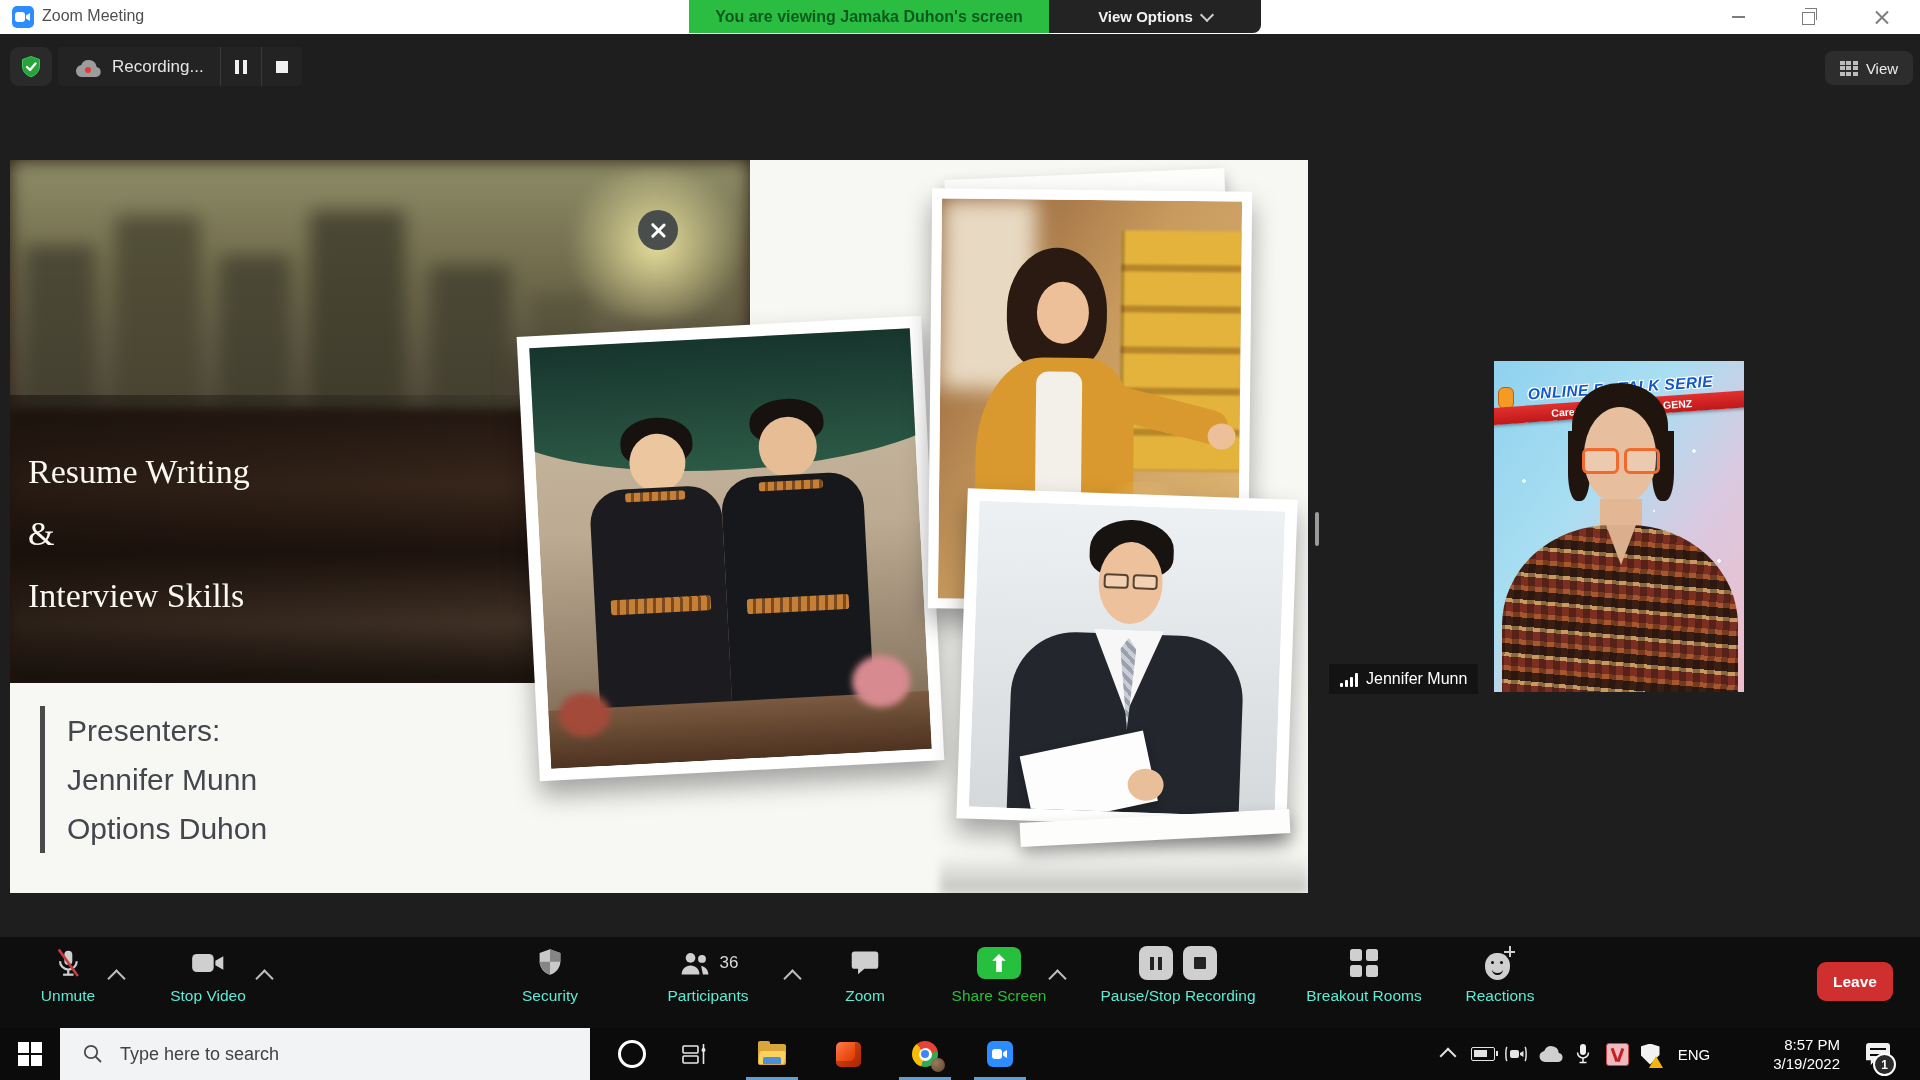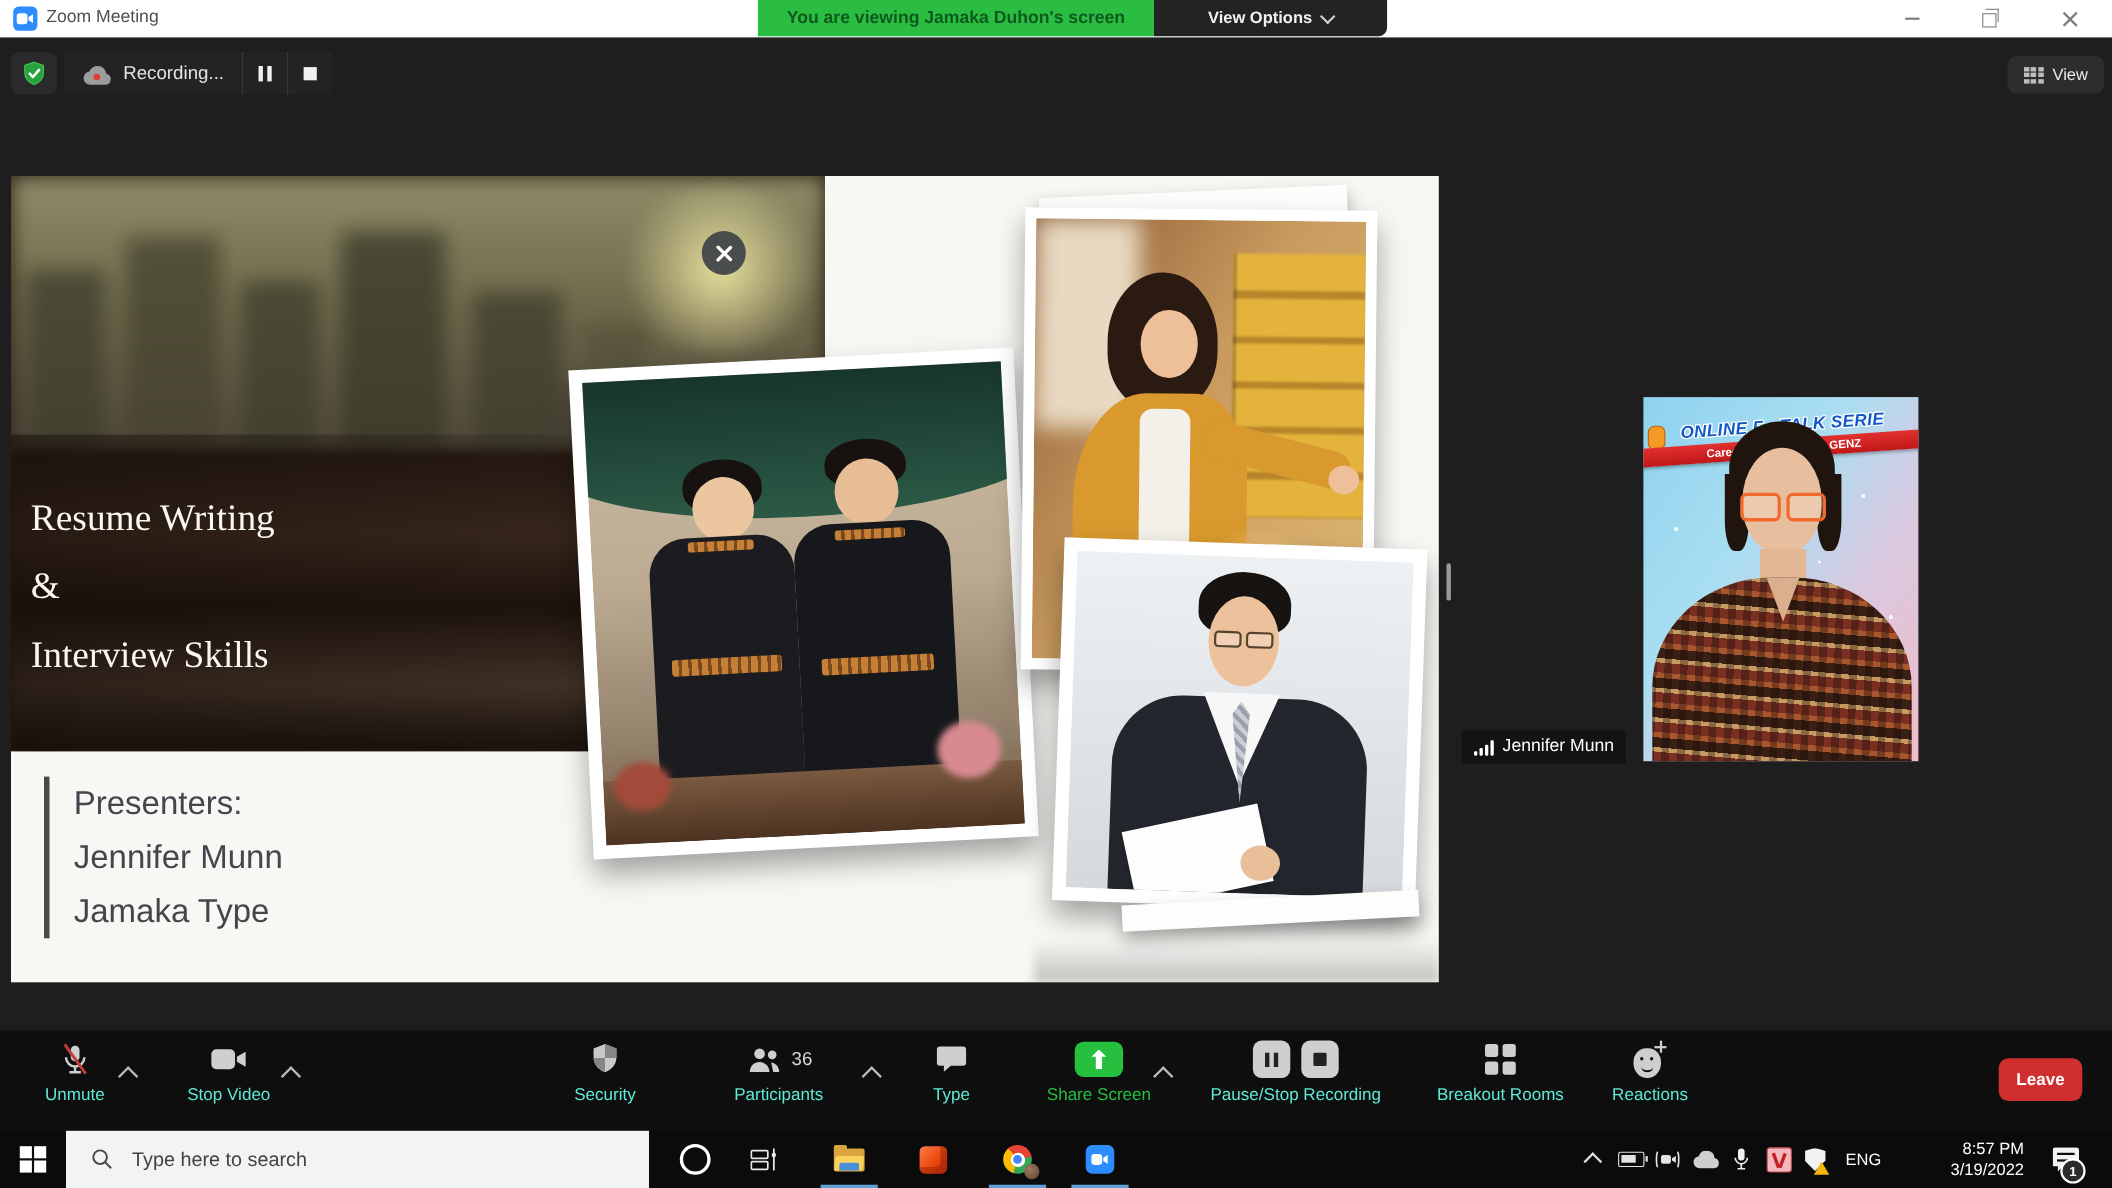--- a/index.html
+++ b/index.html
@@ -385,21 +385,21 @@
 
     <div class="slide-title">
       <div>Resume Writing</div>
       <div>&amp;</div>
       <div>Interview Skills</div>
     </div>
 
     <div class="presenters">
       <div>Presenters:</div>
       <div>Jennifer Munn</div>
-      <div>Jamaka Type</div>
+      <div>Options Duhon</div>
     </div>
   </div>
 
   <div class="splitter"></div>
 
   <div class="vtile">
     <div class="vt-sparkles"></div>
     <div class="vt-mic">
         <i class="m1"></i>
         <i class="m2"></i>
@@ -481,21 +481,21 @@
       <span class="lbl">Participants</span>
     </div>
     <span class="chev-up" style="left:786px;top:35px;"></span>
 
     <div class="tbtn" style="left:832px;width:66px;">
       <span class="ic">
         <svg width="30" height="28" viewBox="0 0 26 24">
           <path d="M4 2h18a2.5 2.5 0 0 1 2.5 2.5v10A2.5 2.5 0 0 1 22 17h-9.5L7 21.8V17H4a2.5 2.5 0 0 1-2.5-2.5v-10A2.5 2.5 0 0 1 4 2z" fill="#cfcfcf"></path>
         </svg>
       </span>
-      <span class="lbl">Type</span>
+      <span class="lbl">Zoom</span>
     </div>
 
     <div class="tbtn" style="left:940px;width:118px;">
       <span class="ic">
         <span class="share-ic">
           <svg width="16" height="18" viewBox="0 0 14 16">
               <path d="M7 0l6 6H9.5v10h-5V6H1z" fill="#fff"></path>
             </svg>
         </span>
       </span>

